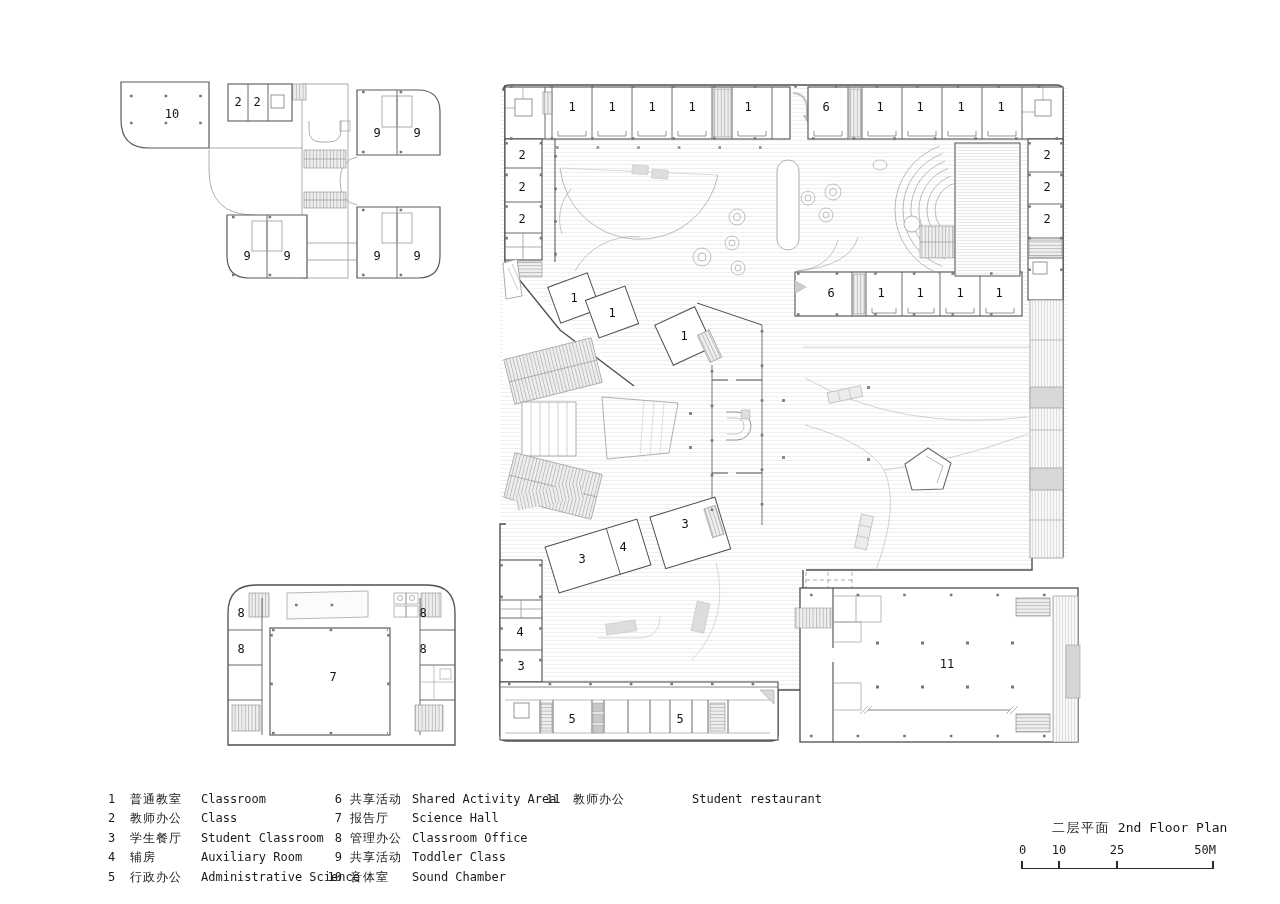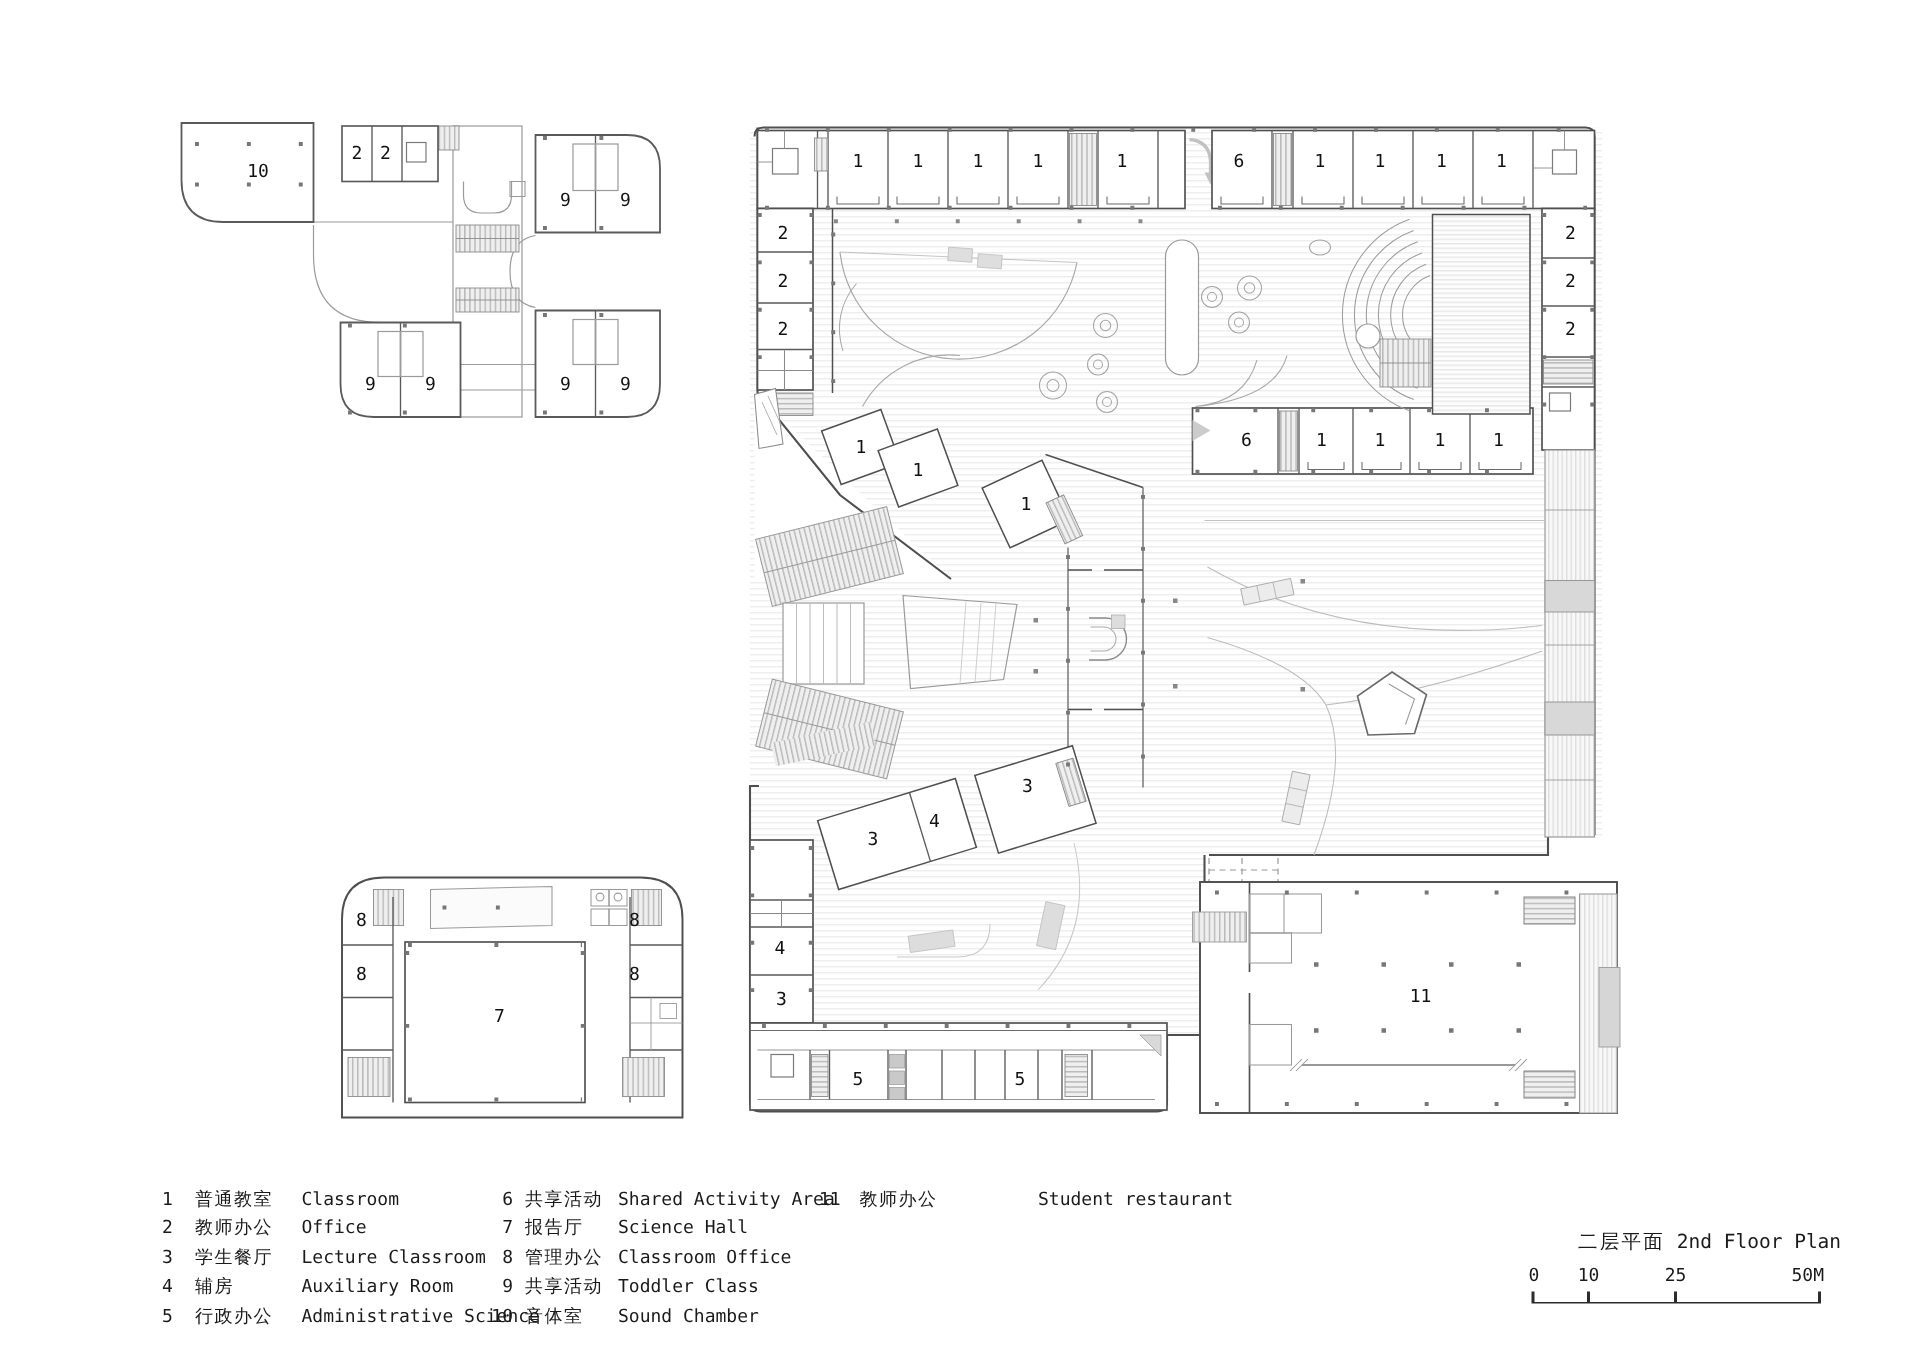--- a/index.html
+++ b/index.html
@@ -534,26 +534,26 @@
 
 <div class="legend-col c0">
       <div class="lrow">
         <span class="lnum">1</span>
         <span class="lzh">普通教室</span>
         <span class="len">Classroom</span>
       </div>
       <div class="lrow">
         <span class="lnum">2</span>
         <span class="lzh">教师办公</span>
-        <span class="len">Office</span>
+        <span class="len">Class</span>
       </div>
       <div class="lrow">
         <span class="lnum">3</span>
         <span class="lzh">学生餐厅</span>
-        <span class="len">Lecture Classroom</span>
+        <span class="len">Student Classroom</span>
       </div>
       <div class="lrow">
         <span class="lnum">4</span>
         <span class="lzh">辅房</span>
         <span class="len">Auxiliary Room</span>
       </div>
       <div class="lrow">
         <span class="lnum">5</span>
         <span class="lzh">行政办公</span>
         <span class="len">Administrative Science</span>

